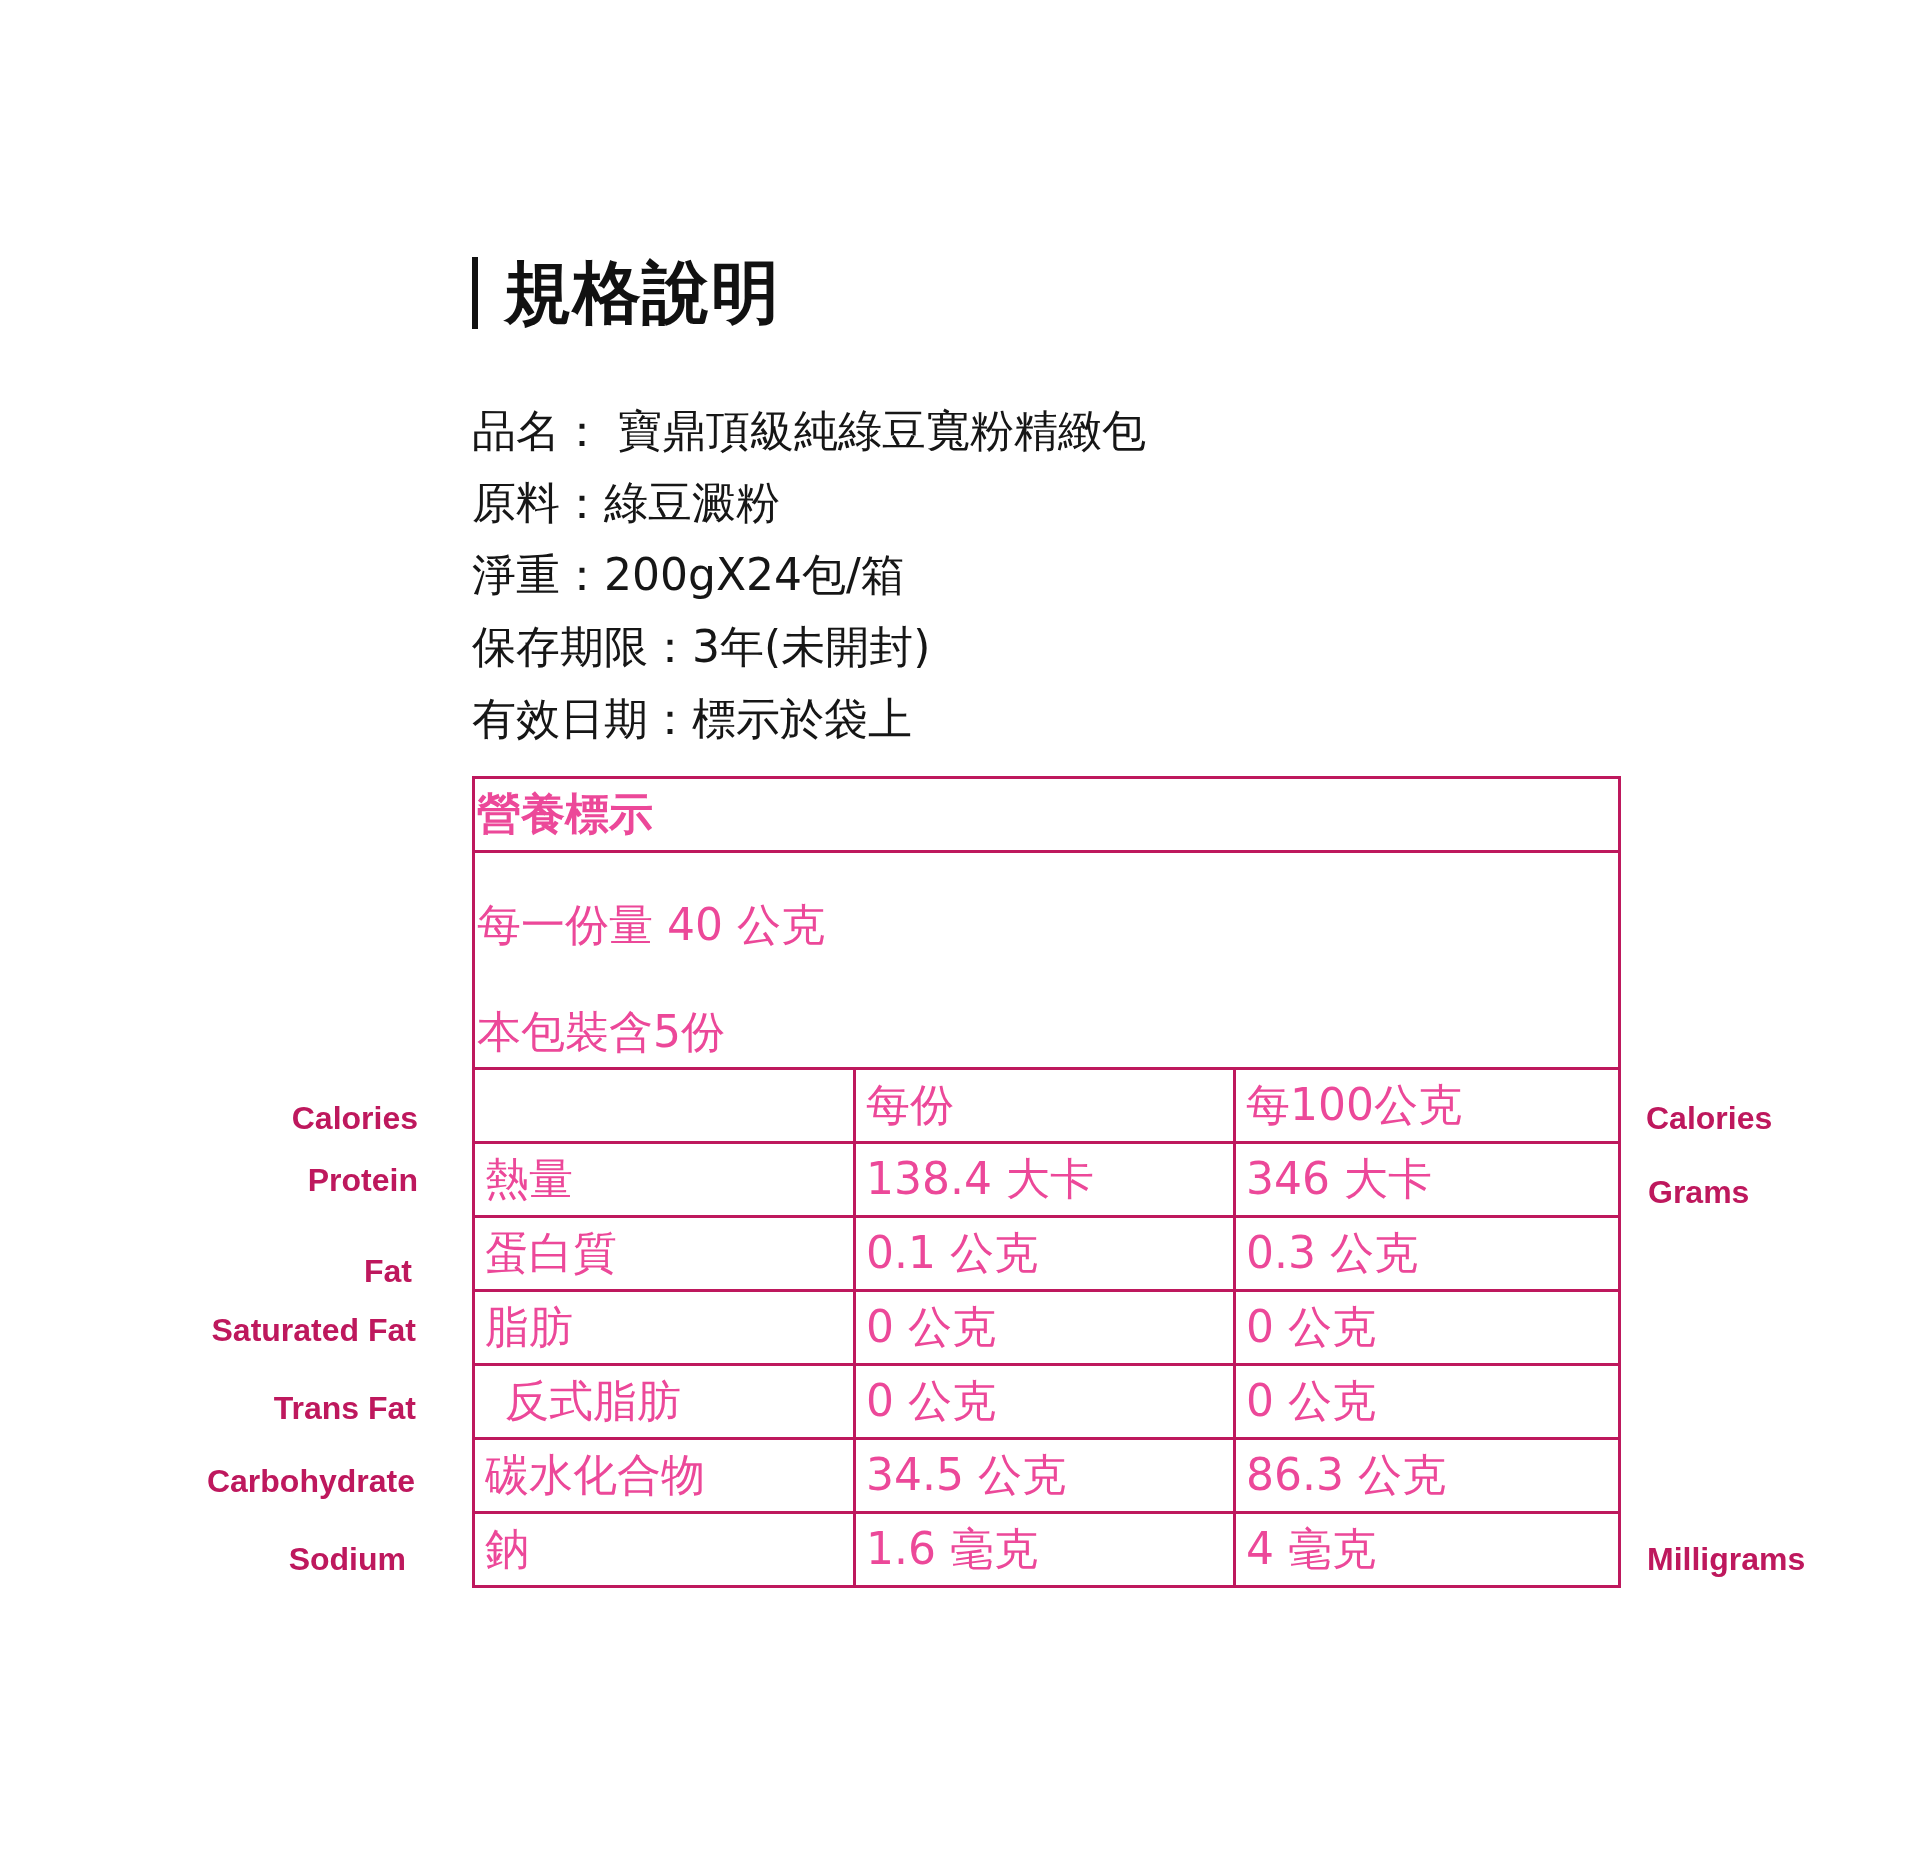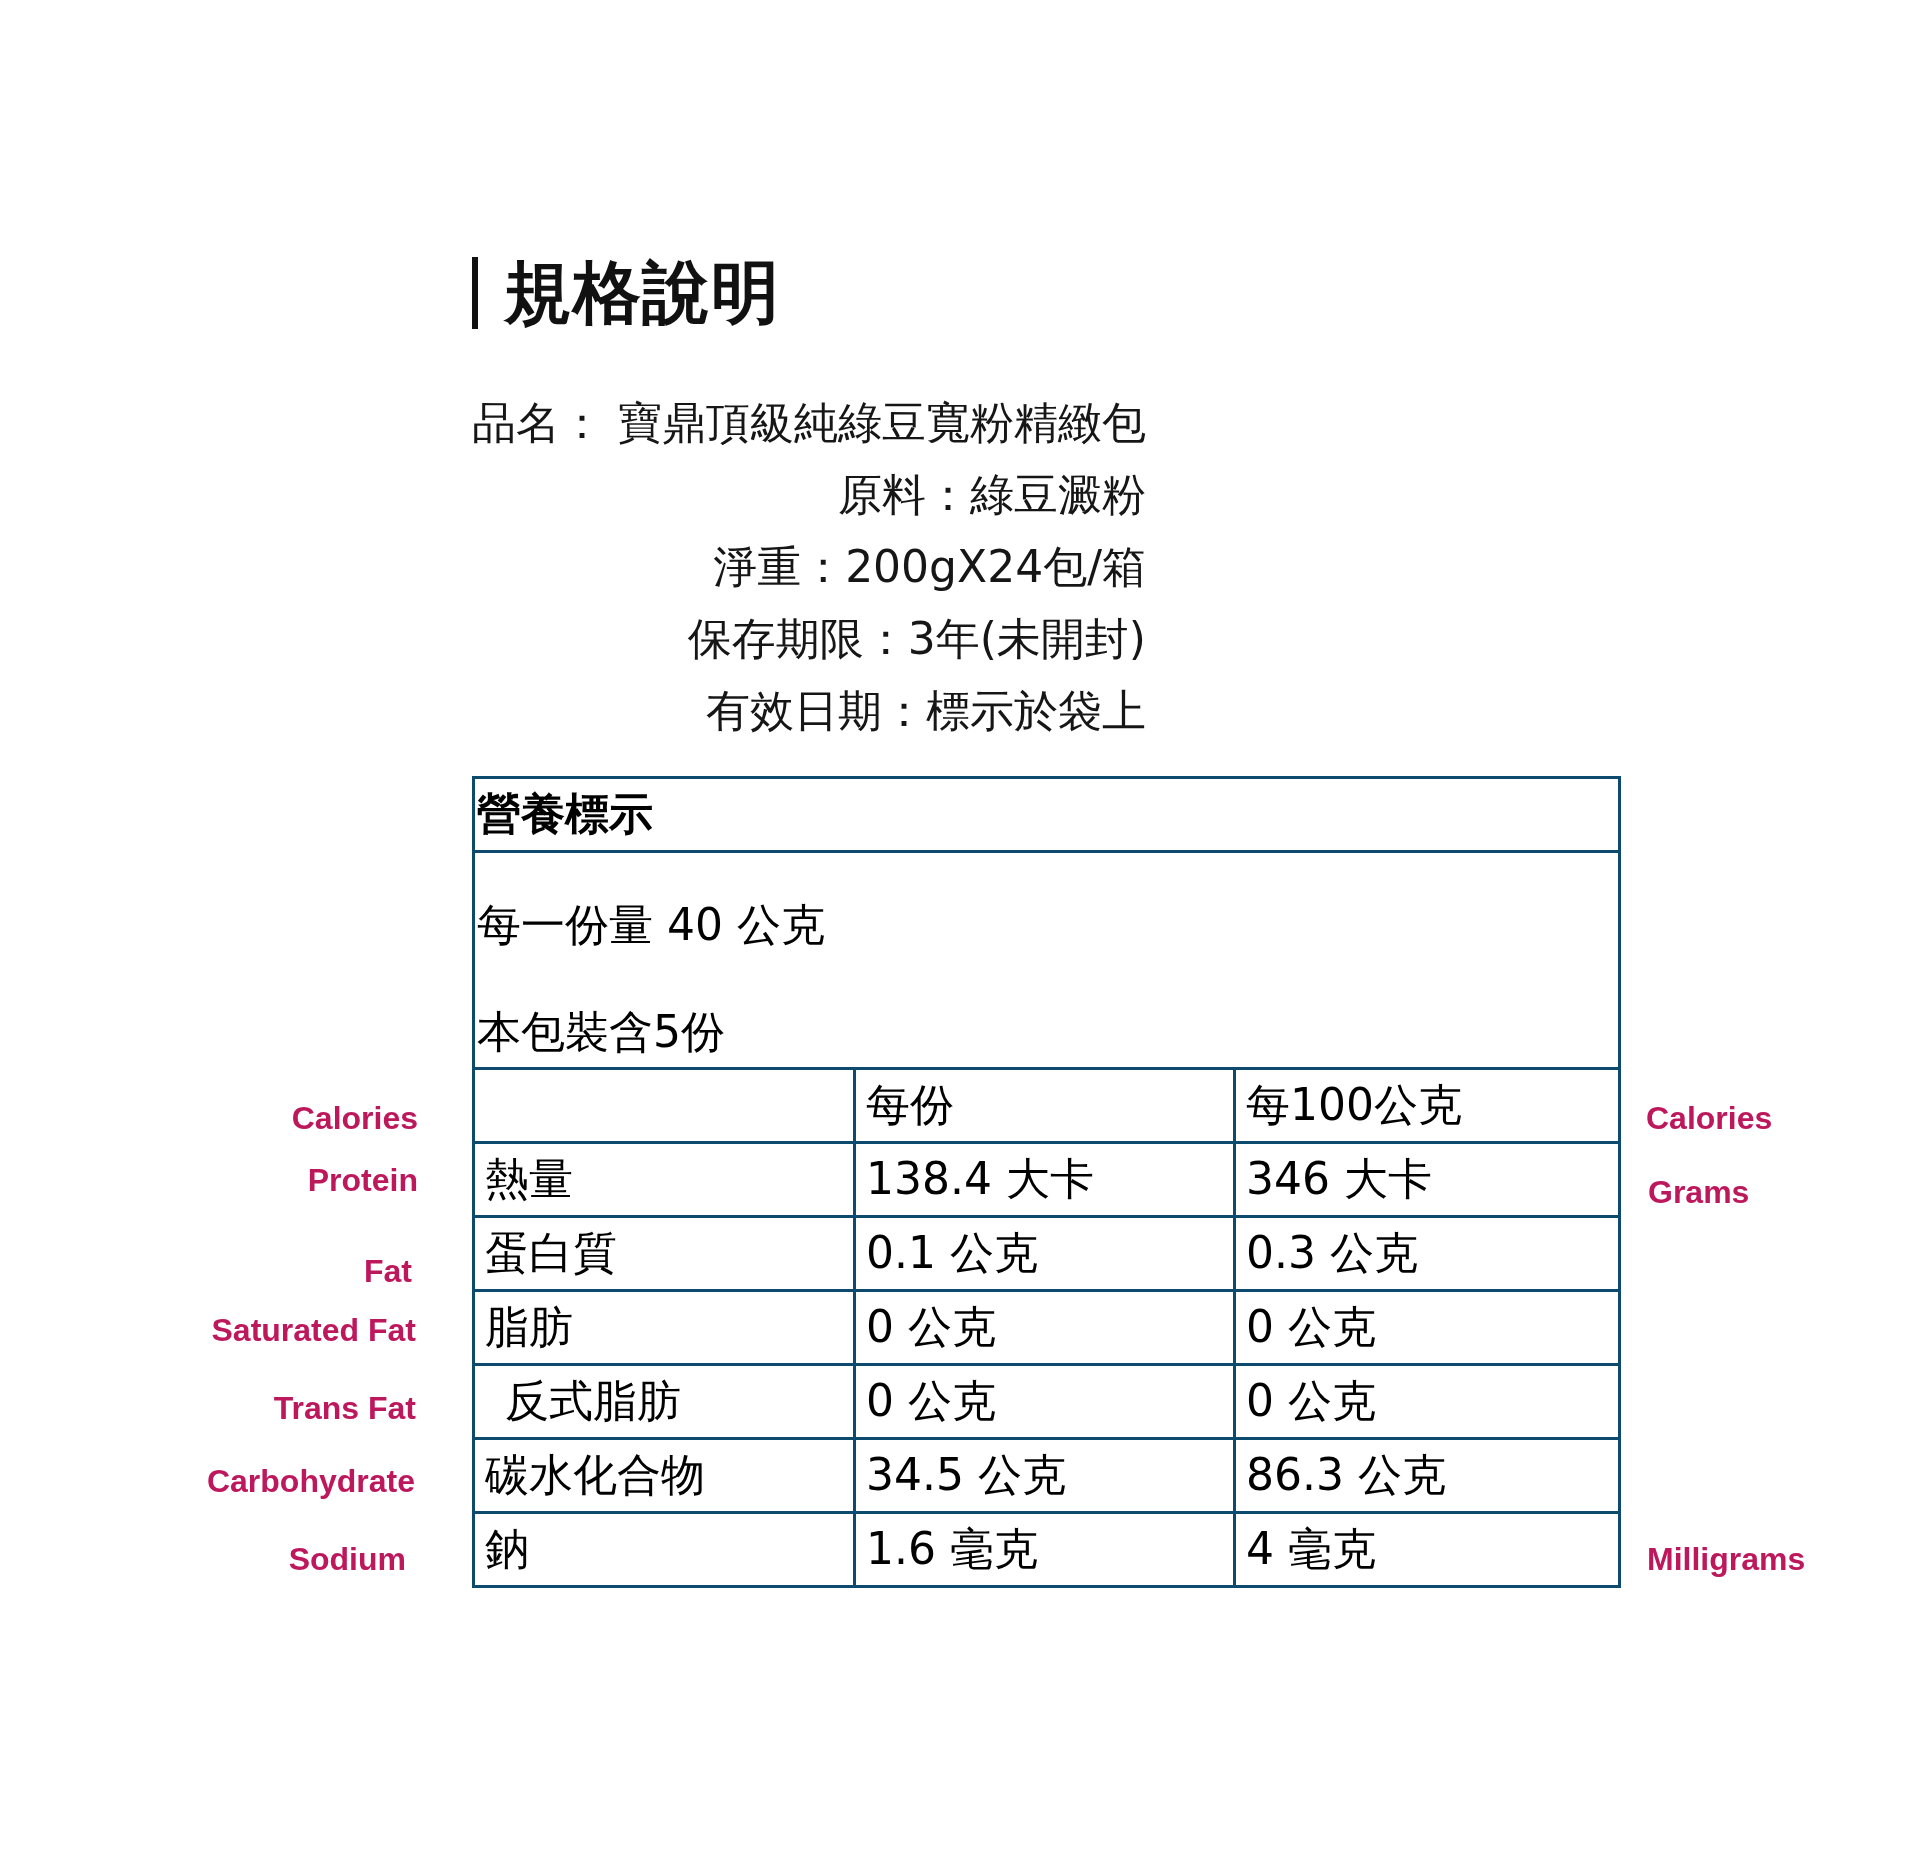--- a/index.html
+++ b/index.html
@@ -31,45 +31,44 @@
   }
   .title {
     font-size: 68px;
     font-weight: bold;
     letter-spacing: 1px;
     color: #111111;
   }
   .specs {
     position: absolute;
     left: 472px;
-    top: 387px;
-    text-align: right;
+    top: 395px;
   }
   .spec-line {
     height: 72px;
     line-height: 72px;
     font-size: 44px;
     white-space: nowrap;
     color: #161616;
   }
   .spec-line .label { }
   .spec-line .sep { }
   .nutrition {
     position: absolute;
     left: 472px;
     top: 776px;
     width: 1146px;
     border-collapse: collapse;
     table-layout: fixed;
   }
   .nutrition td {
-    border: 3px solid #0c4a6e;
+    border: 3px solid #be185d;
     padding: 0 12px 0 10px;
     font-size: 44px;
-    color: #000000;
+    color: #ec4899;
     vertical-align: middle;
     white-space: nowrap;
     height: 68px;
     box-sizing: border-box;
   }
   .nutrition .col-name { width: 381px; }
   .nutrition .col-serving { width: 380px; }
   .nutrition .col-100g { width: 385px; }
   .nutrition .heading-cell {
     font-weight: bold;

